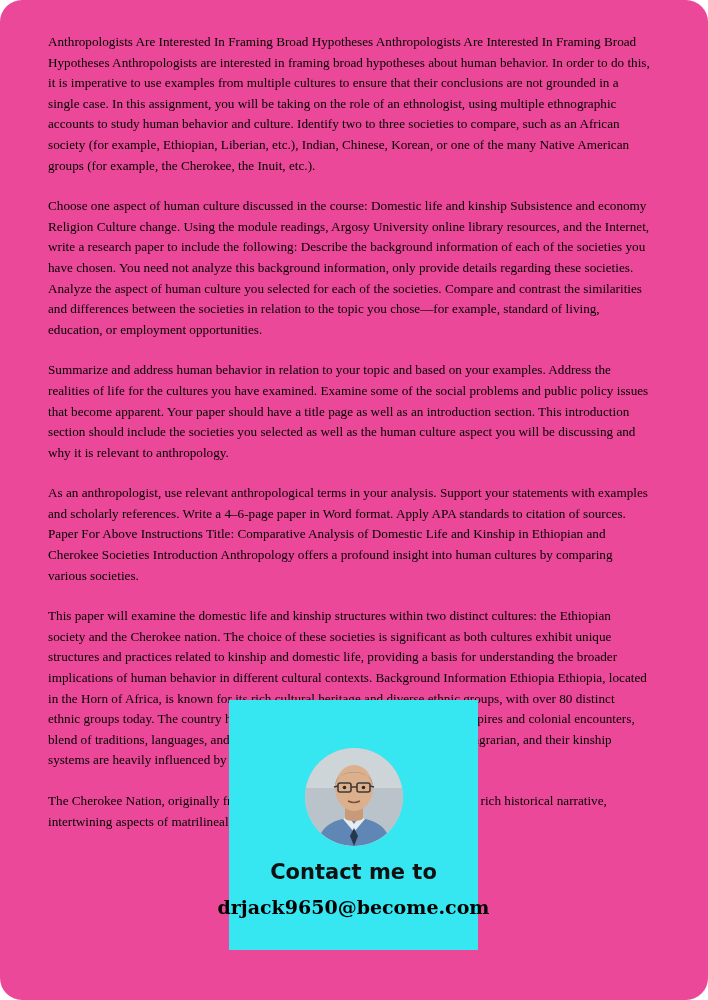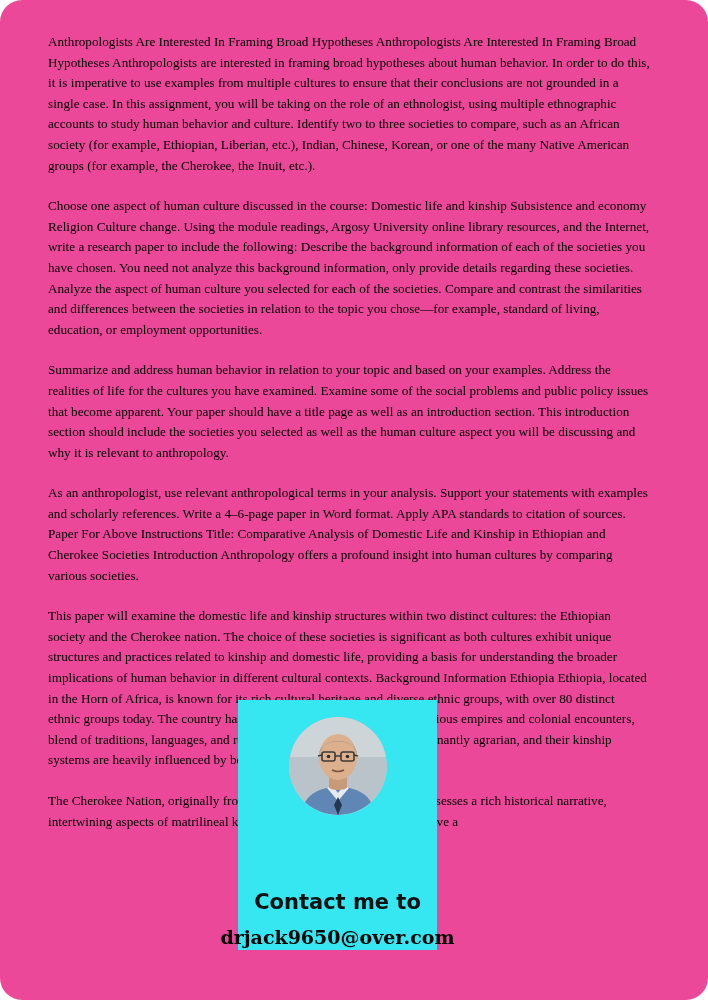--- a/index.html
+++ b/index.html
@@ -36,30 +36,29 @@
     margin: 0 0 20px 0;
   }
   .para:last-child {
     margin-bottom: 0;
   }
   
   .overlay-card {
     position: absolute;
     left: 229px;
     top: 700px;
-    width: 199px;
+    width: 249px;
     height: 250px;
     background: #36e7f2;
     display: flex;
     flex-direction: column;
     align-items: center;
-    justify-content: space-between;
+    justify-content: center;
     box-sizing: border-box;
     padding-top: 17px;
-    margin-left: 9px;
   }
   .avatar {
     width: 98px;
     height: 98px;
     border-radius: 50%;
     overflow: hidden;
     position: relative;
     background: #c9cfd3;
     flex: none;
   }
@@ -139,17 +138,17 @@
 
           <circle cx="39.5" cy="39.5" r="1.8" fill="#2b2b2b"></circle>
           <circle cx="58.5" cy="39.5" r="1.8" fill="#2b2b2b"></circle>
 
           <path d="M43 53 Q49 56 55 53" stroke="#7d4e3c" stroke-width="1.6" fill="none"></path>
         </g>
       </svg>
     </div>
     <div class="overlay-text-block">
       <div class="overlay-line">Contact me to</div>
-      <div class="overlay-email">drjack9650@over.com</div>
+      <div class="overlay-email">drjack9650@become.com</div>
     </div>
   </div>
 
 </div>
 
 </body></html>

